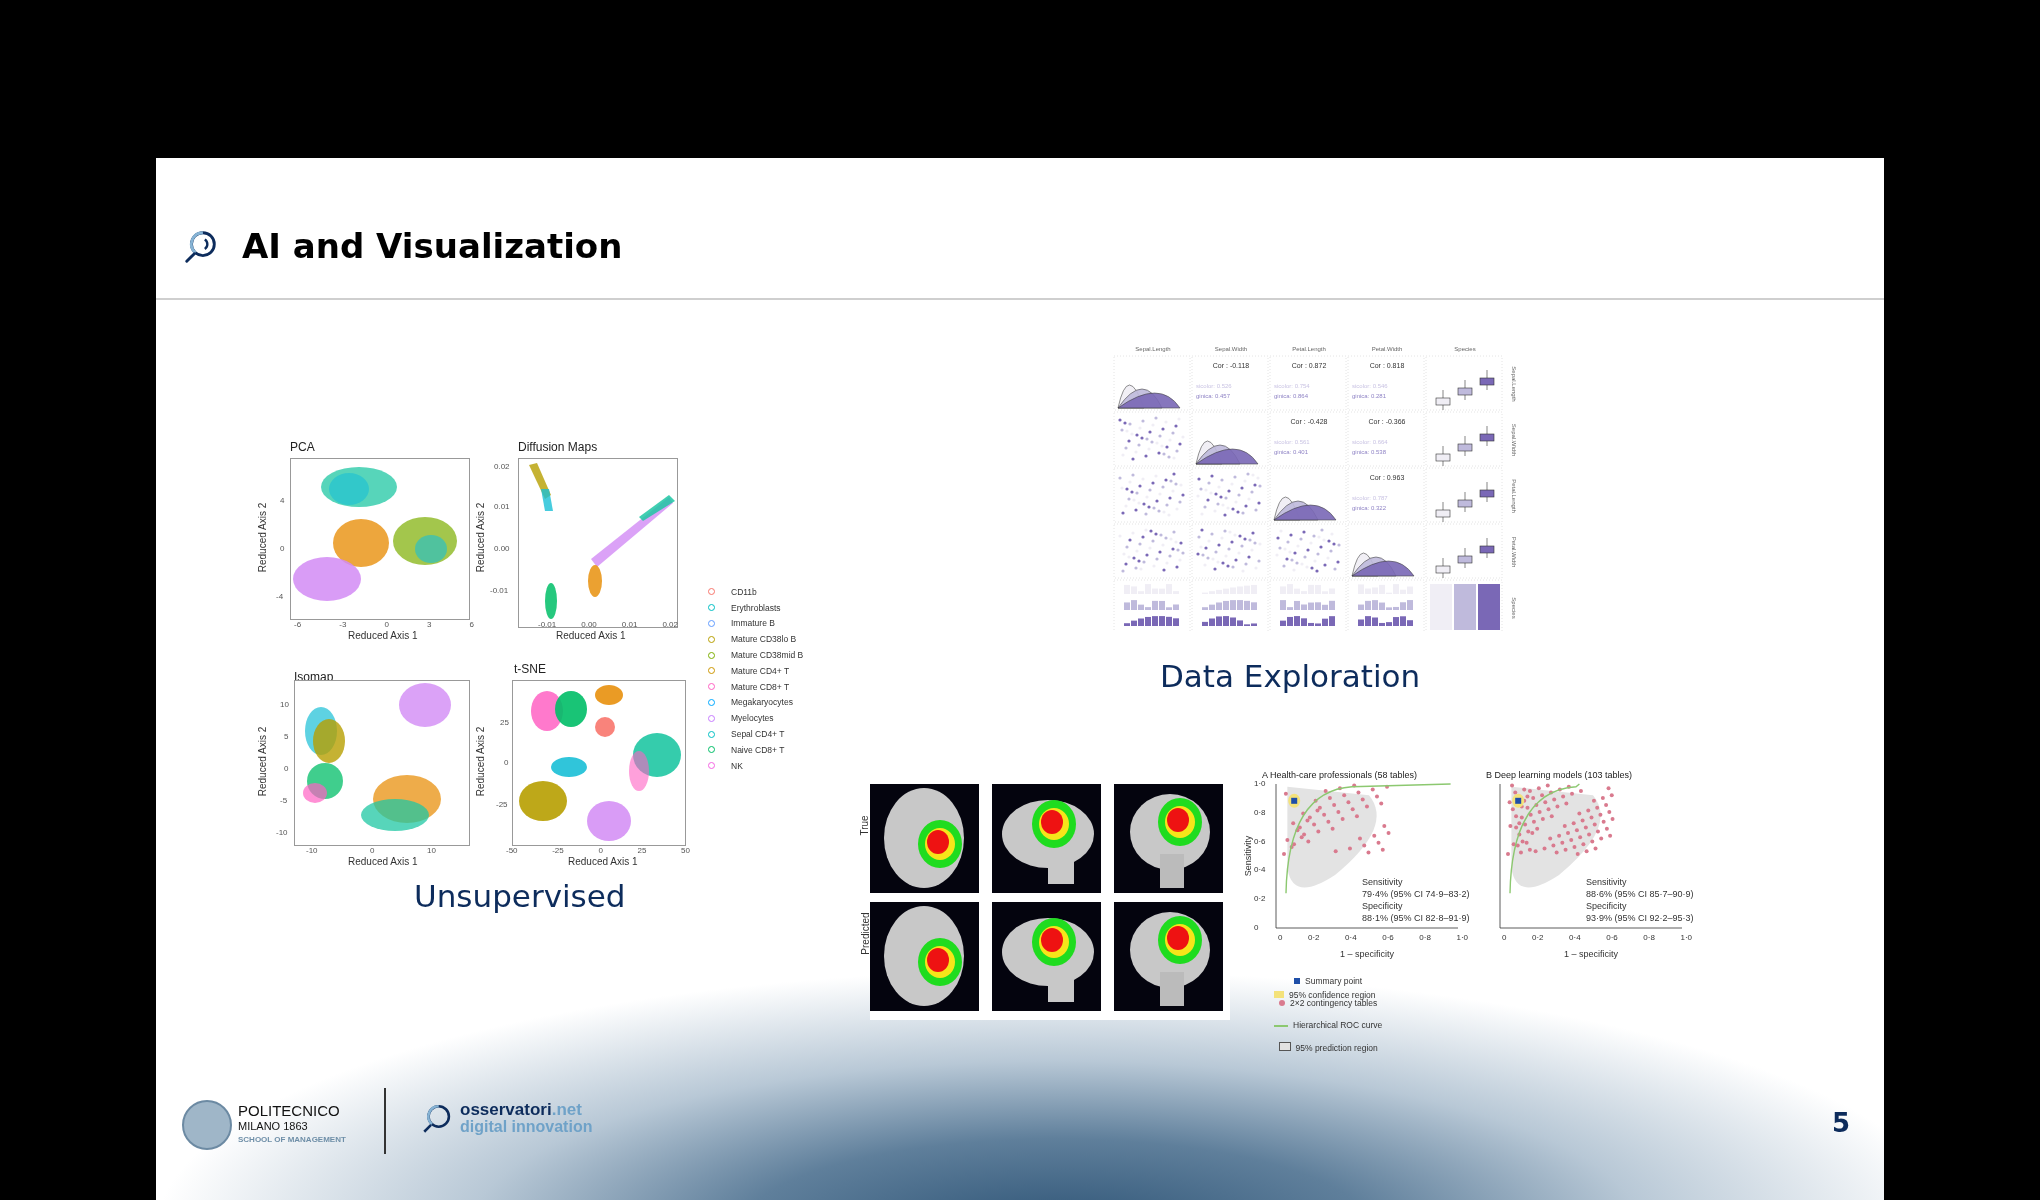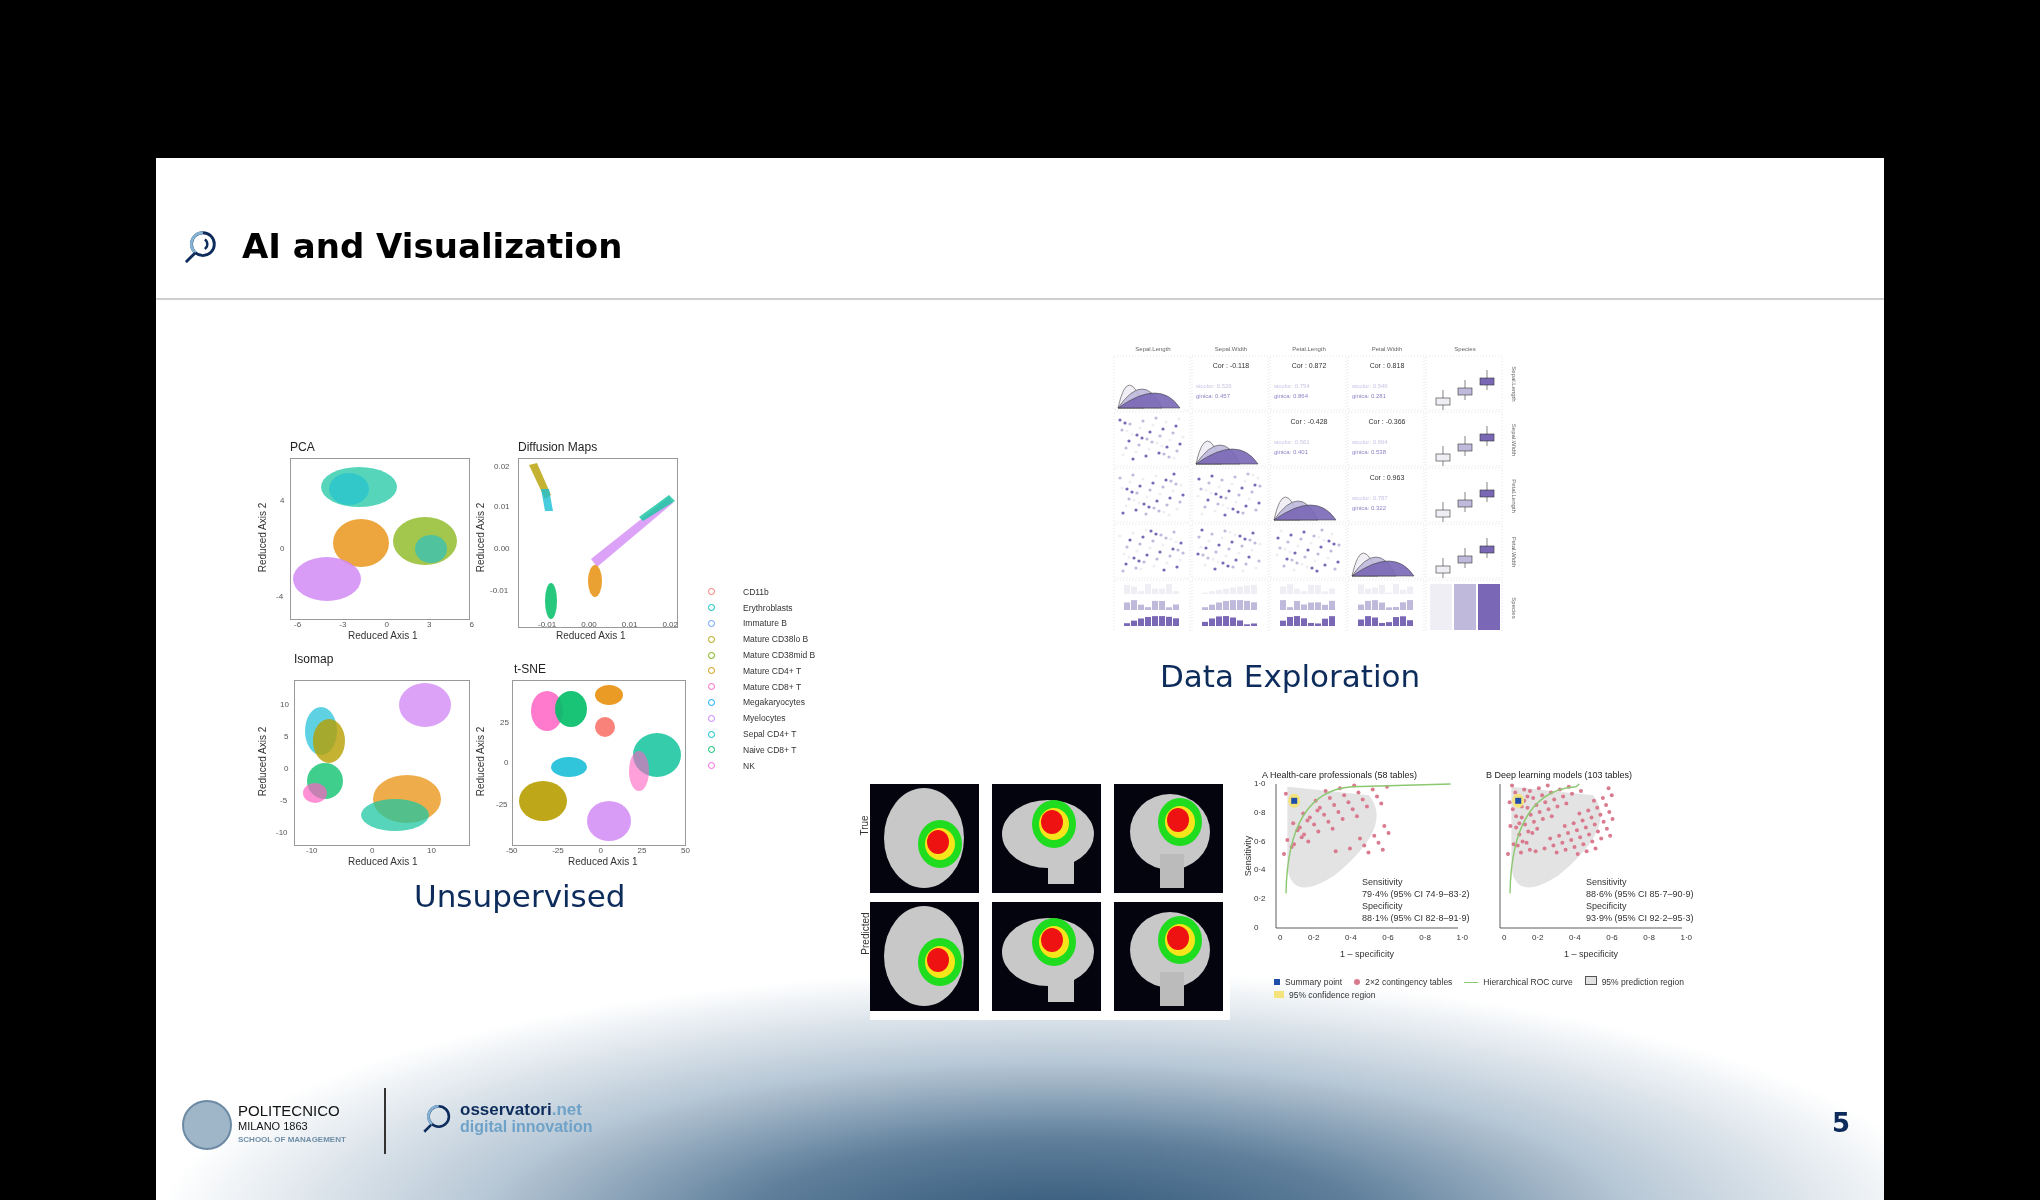--- a/index.html
+++ b/index.html
@@ -13,21 +13,21 @@
   .meta{position:absolute;right:40px;top:56px;font-family:"DejaVu Sans",sans-serif;font-size:22px;}
   .meta .row{display:flex;align-items:center;gap:18px;height:36px;}
   .meta .webinar{color:#0d2c5c;}
   .meta .date{color:#86b3d4;}
   .caption{position:absolute;font-family:"DejaVu Sans",sans-serif;color:#0d2c5c;font-size:31px;white-space:nowrap;}
   .panel{position:absolute;background:#fff;}
   .plot-title{position:absolute;font-size:12px;color:#222;}
   .plotbox{position:absolute;border:1px solid #999;background:#fff;}
   .axis-label{position:absolute;font-size:10px;color:#333;white-space:nowrap;}
   .tick{position:absolute;font-size:8px;color:#555;white-space:nowrap;}
-  .legend-item{display:flex;align-items:center;gap:28px;font-size:8.5px;color:#333;height:15.8px;}
+  .legend-item{display:flex;align-items:center;gap:16px;font-size:8.5px;color:#333;height:15.8px;}
   .legend-dot{width:5px;height:5px;border-radius:50%;border:1.3px solid;}
   .brain{position:absolute;width:109px;height:109px;background:#04040e;}
   .roc-title{position:absolute;font-size:9px;font-weight:normal;color:#222;white-space:nowrap;}
   .roc-text{position:absolute;font-size:9px;color:#333;line-height:12px;white-space:nowrap;}
   .logo-text{position:absolute;white-space:nowrap;}
   .page-num{position:absolute;right:34px;top:950px;font-size:26px;font-weight:bold;color:#0d2c5c;font-family:"DejaVu Sans",sans-serif;}
 </style>
 </head>
 <body>
 
@@ -87,21 +87,21 @@
       <span>-0.01</span>
         <span>0.00</span>
         <span>0.01</span>
         <span>0.02</span>
     </div>
     <div class="tick" style="left:238px;top:26px;">0.02</div>
     <div class="tick" style="left:238px;top:66px;">0.01</div>
     <div class="tick" style="left:238px;top:108px;">0.00</div>
     <div class="tick" style="left:234px;top:150px;">-0.01</div>
 
-    <div class="plot-title" style="left:38px;top:216px;">Isomap</div>
+    <div class="plot-title" style="left:38px;top:234px;">Isomap</div>
     <div class="plotbox" style="left:38px;top:244px;width:174px;height:164px;">
       <svg width="174" height="164">
         <ellipse cx="26" cy="50" rx="16" ry="24" fill="#19bfd6" opacity=".7"></ellipse>
         <ellipse cx="34" cy="60" rx="16" ry="22" fill="#b79f00" opacity=".8"></ellipse>
         <ellipse cx="30" cy="100" rx="18" ry="18" fill="#00be67" opacity=".75"></ellipse>
         <ellipse cx="20" cy="112" rx="12" ry="10" fill="#ff61c3" opacity=".7"></ellipse>
         <ellipse cx="130" cy="24" rx="26" ry="22" fill="#d28bf5" opacity=".8"></ellipse>
         <ellipse cx="112" cy="118" rx="34" ry="24" fill="#e8900d" opacity=".75"></ellipse>
         <ellipse cx="100" cy="134" rx="34" ry="16" fill="#1fc7a3" opacity=".75"></ellipse>
       </svg>
@@ -884,21 +884,21 @@
         <span>0</span>
             <span>0·2</span>
             <span>0·4</span>
             <span>0·6</span>
             <span>0·8</span>
             <span>1·0</span>
       </div>
 
     </div>
       </div>
-    <div style="position:absolute;left:30px;top:206px;font-size:8.5px;color:#333;display:flex;gap:12px;align-items:center;">
+    <div style="position:absolute;left:30px;top:206px;font-size:8.5px;color:#333;display:flex;gap:12px;align-items:center;flex-direction:column;">
       <span><span style="display:inline-block;width:6px;height:6px;background:#1f4fa8;margin-right:5px;"></span><span>Summary point</span></span>
       <span><span style="display:inline-block;width:6px;height:6px;border-radius:50%;background:#d97a8e;margin-right:5px;"></span><span>2×2 contingency tables</span></span>
       <span><span style="display:inline-block;width:14px;height:1.5px;background:#8cc870;margin-right:5px;vertical-align:middle;"></span><span>Hierarchical ROC curve</span></span>
       <span><span style="display:inline-block;width:10px;height:7px;border:1px solid #555;background:#e2e2e2;margin-right:5px;"></span><span>95% prediction region</span></span>
     </div>
     <div style="position:absolute;left:30px;top:220px;font-size:8.5px;color:#333;"><span style="display:inline-block;width:10px;height:7px;background:#f4e27a;margin-right:5px;"></span><span>95% confidence region</span></div>
   </div>
 
   <div style="position:absolute;left:26px;top:940px;width:190px;height:60px;">
     <div style="position:absolute;left:0;top:2px;width:46px;height:46px;border-radius:50%;background:#9fb6c8;border:2px solid #6c8aa3;"></div>

